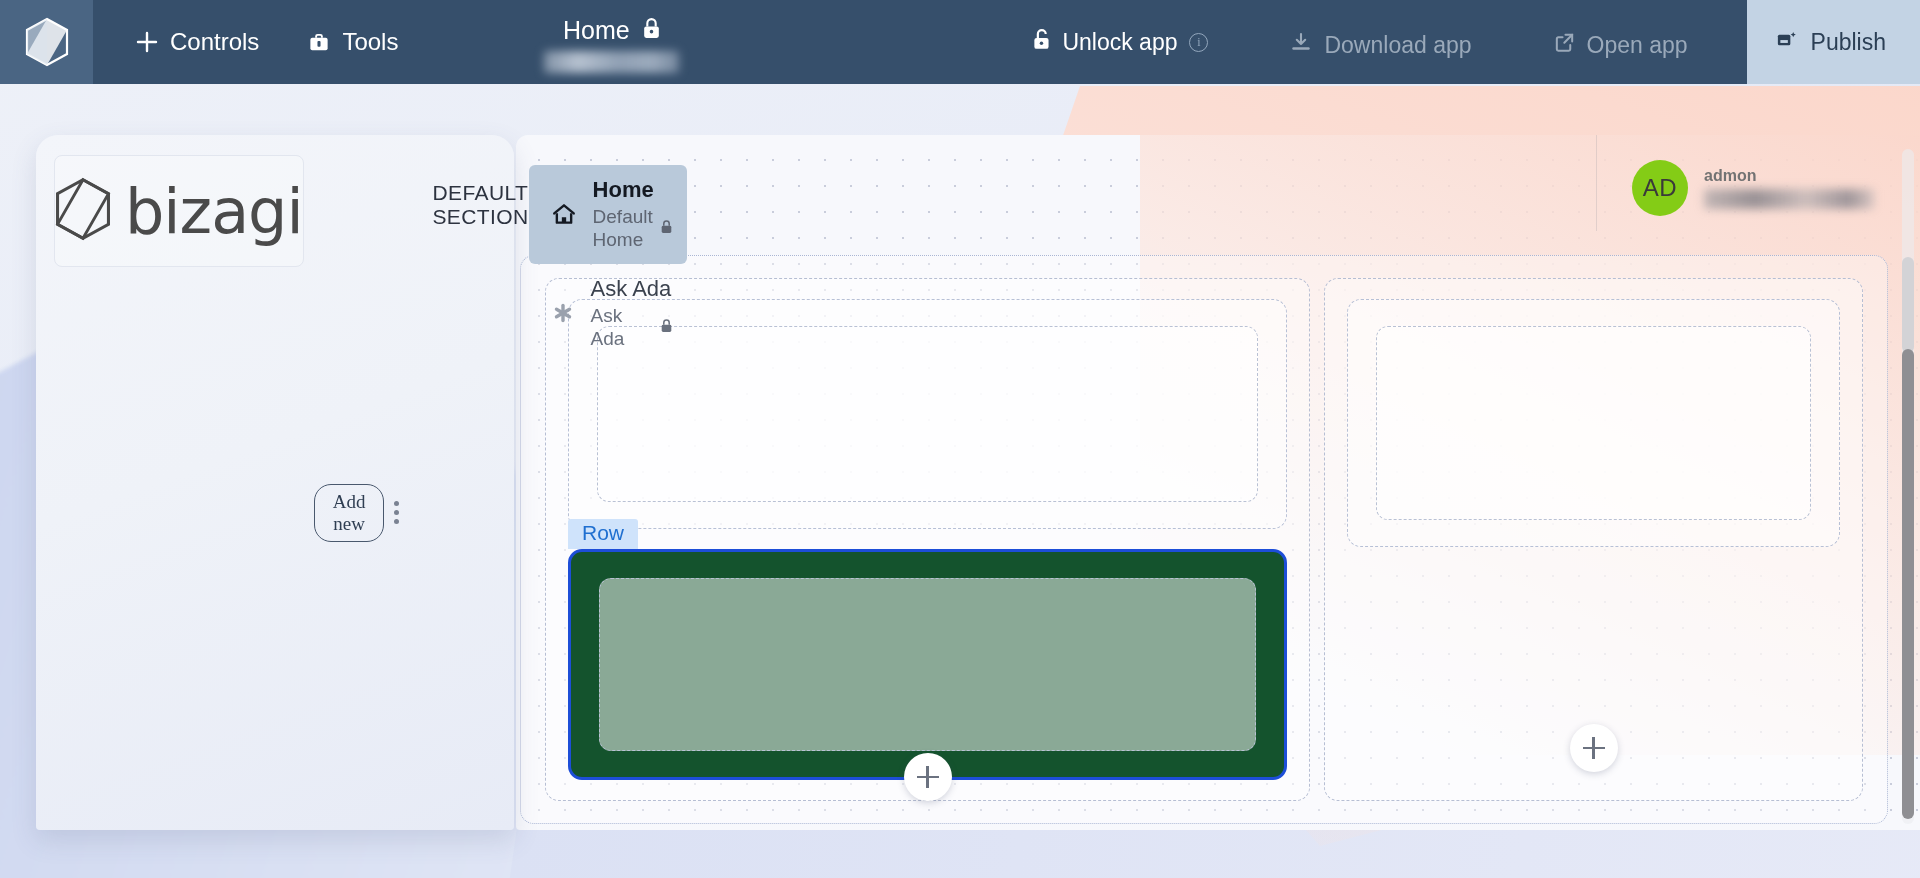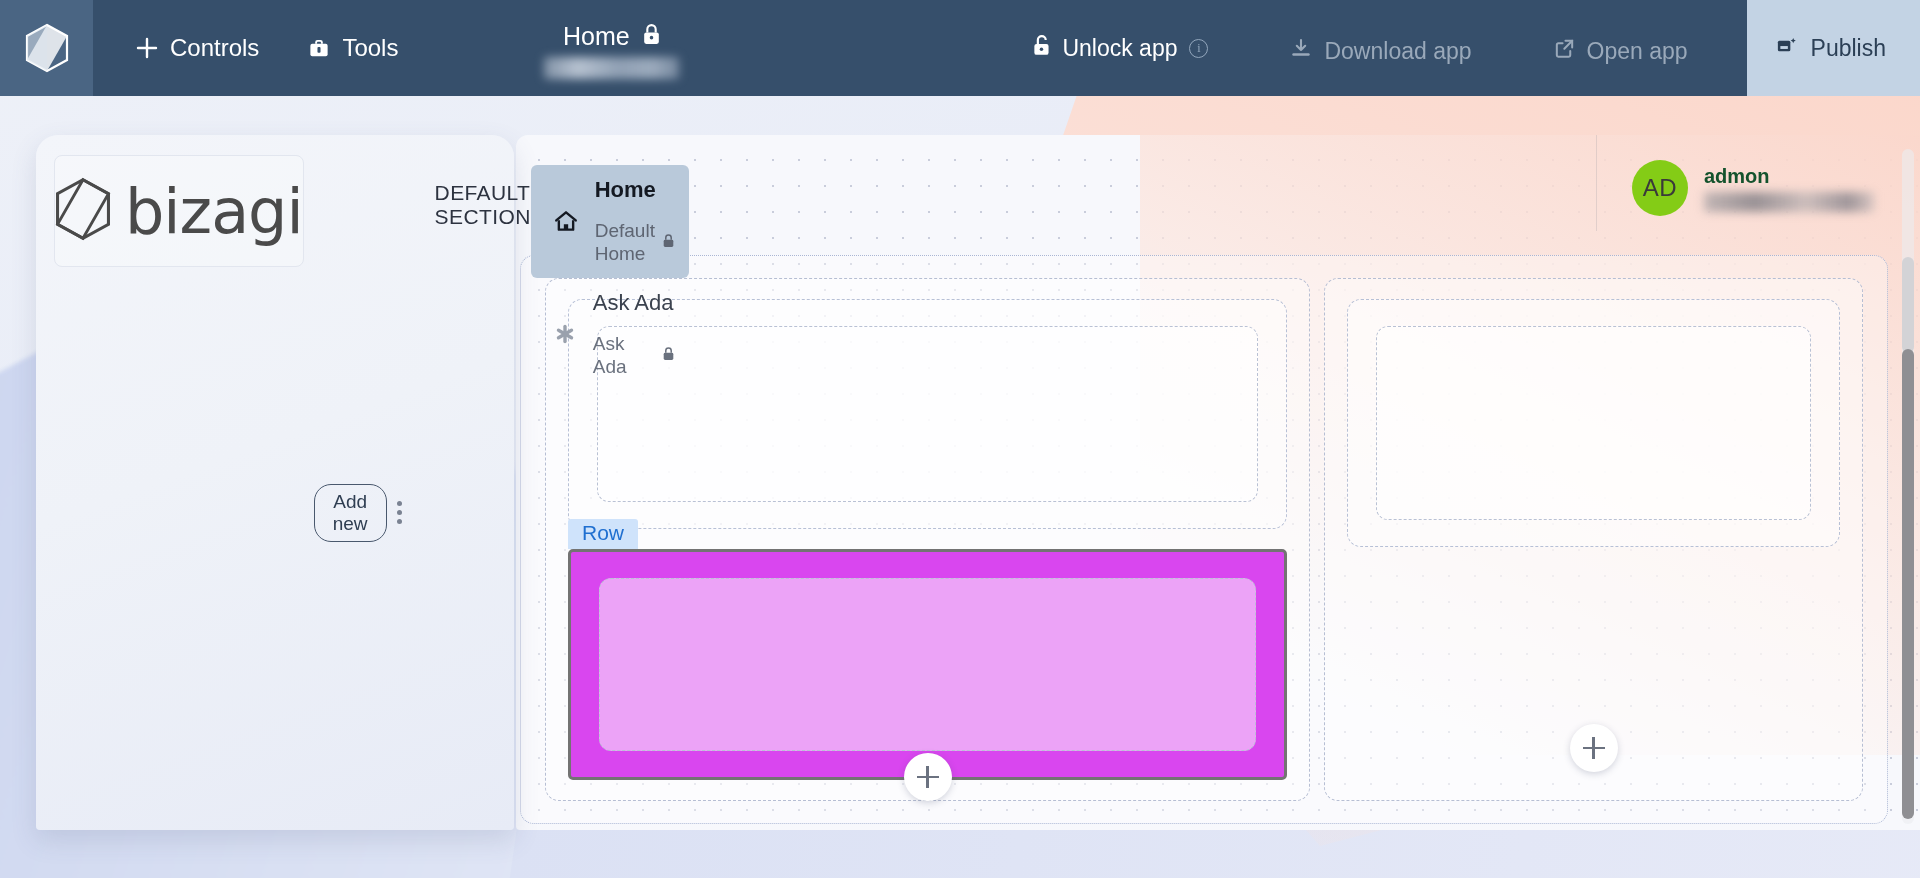--- a/index.html
+++ b/index.html
@@ -32,21 +32,21 @@
     transform: rotate(8deg);
   }
   #page-bg .bg-peach {
     position: absolute; right: -40px; top: 86px; width: 1000px; height: 760px;
     background: linear-gradient(200deg, #fbd7cb 0%, #fbdfd6 35%, rgba(250,226,217,0.45) 70%, rgba(255,255,255,0) 100%);
     clip-path: polygon(12% 0, 100% 0, 100% 78%, 36% 100%, 0 46%);
   }
 
   
   #topbar {
-    position: absolute; top: 0; left: 0; right: 0; height: 96px;
+    position: absolute; top: 0; left: 0; right: 0; height: 84px;
     background: #364f6b;
     display: flex; align-items: stretch;
     z-index: 30;
     color: #ffffff;
   }
   .brand-box {
     width: 93px; flex: 0 0 93px;
     background: #4a6583;
     display: flex; align-items: center; justify-content: center;
   }
@@ -113,40 +113,40 @@
     font-size: 62px; letter-spacing: -1px; color: #4a4a4a;
     font-family: "DejaVu Sans", sans-serif; font-weight: 400;
   }
   .panel-tools {
     margin-top: 40px; display: flex; align-items: center; justify-content: space-between;
     padding: 0 4px 0 10px;
   }
   .btn-addnew {
     border: 1px solid #49586d; border-radius: 17px; background: transparent;
     color: #2f3e52; font-size: 19px; padding: 6px 18px; cursor: pointer;
-    font-family: Liberation Sans, sans-serif;
+    font-family: Liberation Serif, serif;
   }
   .kebab { display: flex; flex-direction: column; gap: 4px; padding: 8px 10px; cursor: pointer; }
   .kebab i { width: 5px; height: 5px; border-radius: 50%; background: #7a8292; display:block; }
 
   .section-title {
     margin-top: 26px; padding-left: 19px;
     font-size: 21px; letter-spacing: .4px; color: #2d3340;
   }
   .nav-list { margin-top: 10px; }
   .nav-row {
     display: flex; align-items: center; gap: 16px;
     padding: 12px 14px 12px 22px; border-radius: 6px; cursor: pointer;
   }
   .nav-row.selected { background: #b9c9da; }
   .nav-row .n-ico { width: 26px; display:flex; align-items:center; justify-content:center; }
   .nav-row .n-title { font-size: 22px; color: #141922; font-weight: 700; line-height: 1.15; }
   .nav-row .n-sub {
     font-size: 19px; color: #5e6572; display: flex; align-items: center; gap: 7px;
-    line-height: 1.2; margin-top: 18px;
+    line-height: 1.2; margin-top: 4px;
   }
   .nav-row.muted .n-title { color: #3b424e; font-weight: 400; }
   .nav-row.muted .n-sub { color: #6a717e; }
 
   
   #canvas {
     position: absolute; left: 516px; top: 135px; right: 0px; height: 695px;
     z-index: 15;
     border-radius: 12px 0 0 4px;
     overflow: hidden;
@@ -175,21 +175,21 @@
     position:absolute; left: -36px; top: -25px; width: 1px; height: 96px;
     background: rgba(150,150,160,.25);
   }
   .avatar {
     width: 56px; height: 56px; border-radius: 50%;
     background: #84cc16; color: #3a3a3a; font-size: 24px;
     display: flex; align-items: center; justify-content: center;
     letter-spacing: .5px;
   }
   .user-meta { display: flex; flex-direction: column; gap: 4px; }
-  .user-name { font-size: 20px; font-weight: 700; color: #14532d; }
+  .user-name { font-size: 16px; font-weight: 700; color: #737373; }
   .user-mail-blur {
     width: 170px; height: 20px; border-radius: 2px;
     background: linear-gradient(90deg, rgba(150,150,155,.55), rgba(120,120,128,.75) 30%, rgba(160,160,166,.5) 60%, rgba(120,120,130,.7) 85%, rgba(170,170,175,.4));
     filter: blur(5px);
   }
 
   
   .page-frame {
     position: absolute; left: 4px; top: 120px; right: 32px; bottom: 6px;
     border: 1.4px dotted #aab6d4; border-radius: 14px;
@@ -213,22 +213,22 @@
     margin-bottom: 20px;
   }
   .cell.tall { height: 248px; }
   .cell.tall2 { height: 248px; }
   .inner-slot {
     height: 100%; width: 100%;
     border: 1.3px dashed #b9c1d4; border-radius: 12px;
     background: rgba(255,255,255,.5);
   }
   .cell.selected {
-    border: 3px solid #737373; border-radius: 5px;
-    background: #d946ef;
+    border: 3px solid #1d4ed8; border-radius: 14px;
+    background: #14532d;
     position: relative;
   }
   .row-tag {
     position: absolute; left: -3px; top: -33px;
     background: #cfe3fb; color: #1f6fd0; font-size: 21px;
     padding: 2px 14px 4px 14px; border-radius: 3px 3px 0 0;
   }
   .plus-btn {
     position: absolute; left: 50%; bottom: -24px; transform: translateX(-50%);
     width: 48px; height: 48px; border-radius: 50%;

